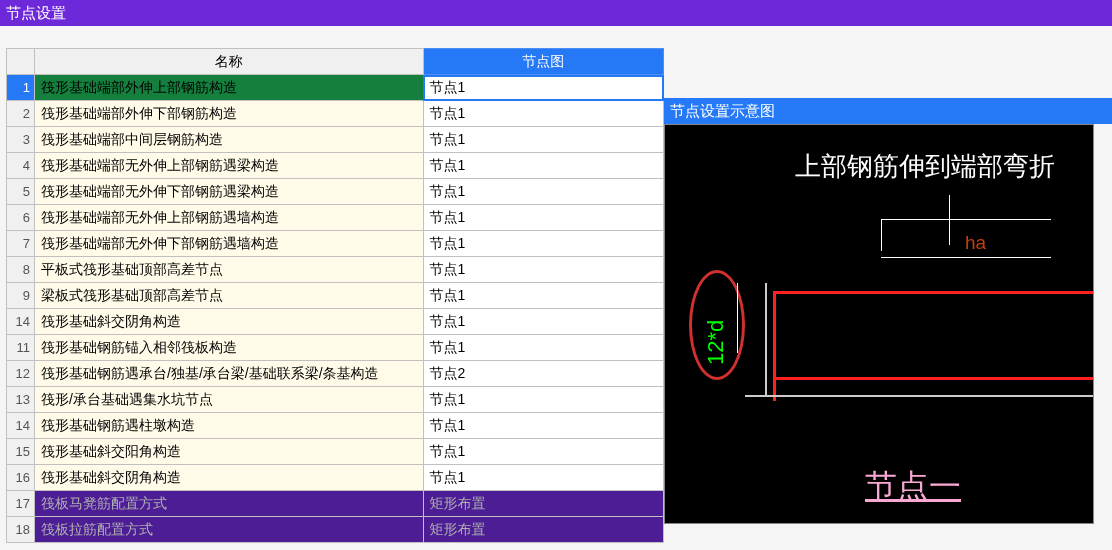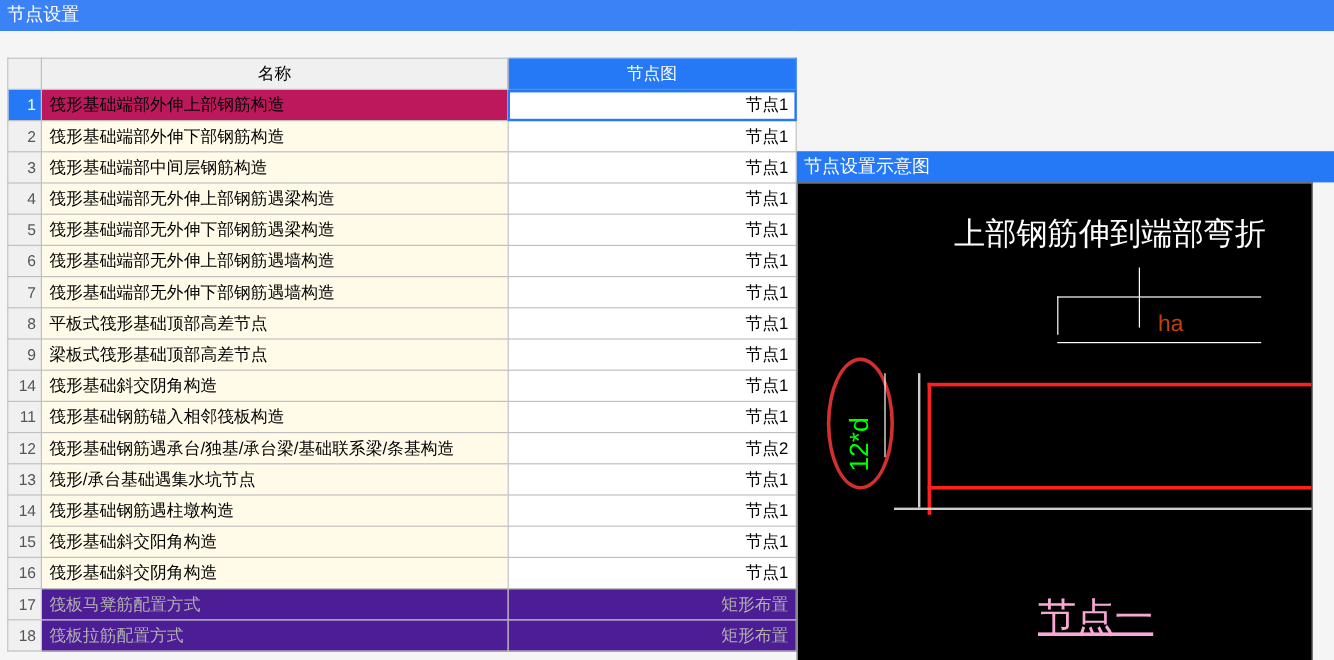--- a/index.html
+++ b/index.html
@@ -5,21 +5,21 @@
   * { box-sizing: border-box; margin: 0; padding: 0; }
   body {
     font-family: "Microsoft YaHei", Arial, sans-serif;
     font-size: 14px;
     background: #e8e8e8;
     width: 1112px;
     height: 550px;
     overflow: hidden;
   }
   .titlebar {
-    background: #3b82f6;
+    background: #6d28d9;
     color: #fff;
     height: 26px;
     line-height: 26px;
     padding-left: 6px;
     font-size: 15px;
   }
   .content {
     display: flex;
     height: calc(550px - 26px);
     background: #f5f5f5;
@@ -61,34 +61,34 @@
     background: #f0f0f0;
     text-align: right;
     padding-right: 4px;
     color: #555;
     font-size: 13px;
   }
   td.rownum.selected {
     background: #2579f7;
     color: #fff;
   }
-  td.nodecell { background: #fff; text-align: right; }
-  tr.selectedrow td.namecell { background: #be185d; }
+  td.nodecell { background: #fff; }
+  tr.selectedrow td.namecell { background: #15803d; }
   tr.selectedrow td.nodecell {
     background: #fff;
     outline: 2px solid #2579f7;
     outline-offset: -2px;
   }
   tr.disabled td.namecell, tr.disabled td.nodecell {
     color: #b0b0b0;
     background: #4c1d95;
   }
   .right-panel {
     flex: 1;
-    padding-top: 100px;
+    padding-top: 72px;
     position: relative;
   }
   .preview-title {
     background: #2579f7;
     color: #fff;
     height: 26px;
     line-height: 26px;
     padding-left: 6px;
     font-size: 15px;
     width: 100%;

